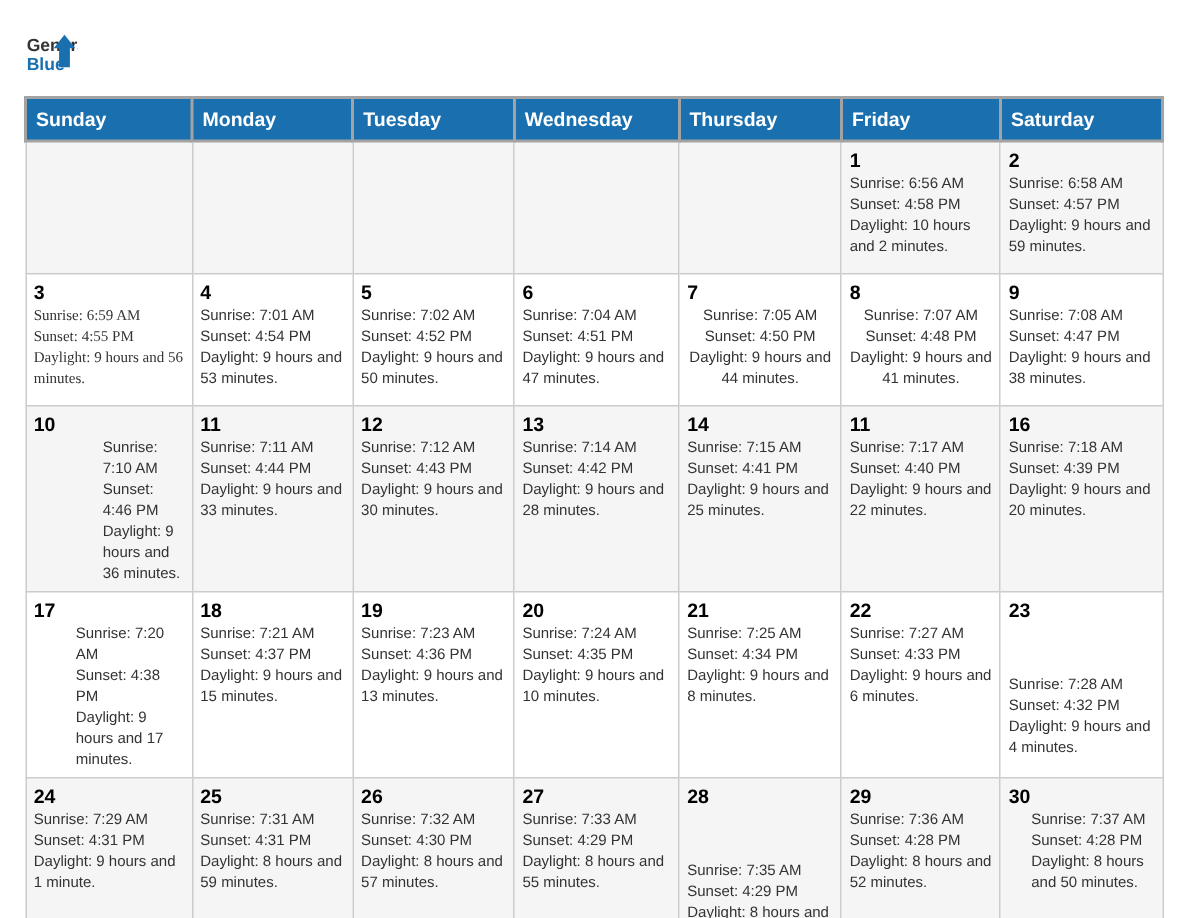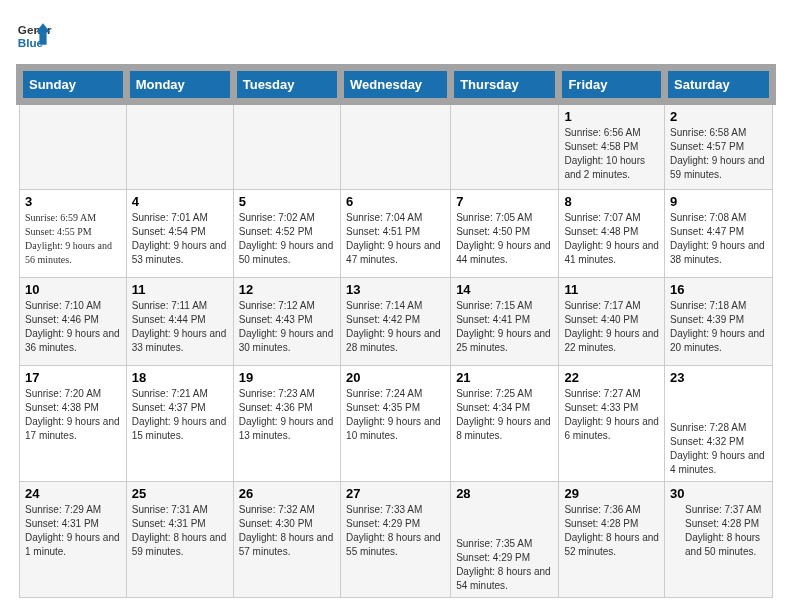--- a/index.html
+++ b/index.html
@@ -42,21 +42,21 @@
       border-collapse: collapse;
       font-size: 11px;
     }
     thead tr th {
       background-color: #1a6faf;
       color: #fff;
       text-align: left;
       padding: 6px 6px;
       font-size: 13px;
       font-weight: bold;
-      border: 7px solid #a3a3a3;
+      border: 2px solid #a3a3a3;
     }
     tbody tr td {
       border: 1px solid #ccc;
       vertical-align: top;
       padding: 4px 5px;
       width: 113px;
       min-height: 80px;
       height: 88px;
     }
     tbody tr:nth-child(odd) td {
@@ -149,41 +149,41 @@
 Daylight: 9 hours and 50 minutes.</div>
         </td>
         <td>
           <span class="day-num">6</span>
           <div class="day-info" style="white-space: pre-line;">Sunrise: 7:04 AM
 Sunset: 4:51 PM
 Daylight: 9 hours and 47 minutes.</div>
         </td>
         <td>
           <span class="day-num">7</span>
-          <div class="day-info" style="white-space: pre-line;">Sunrise: 7:05 AM
+          <div class="day-info" style="white-space: pre-line; text-align: center;">Sunrise: 7:05 AM
 Sunset: 4:50 PM
 Daylight: 9 hours and 44 minutes.</div>
         </td>
         <td>
           <span class="day-num">8</span>
-          <div class="day-info" style="white-space: pre-line;">Sunrise: 7:07 AM
+          <div class="day-info" style="white-space: pre-line; text-align: center;">Sunrise: 7:07 AM
 Sunset: 4:48 PM
 Daylight: 9 hours and 41 minutes.</div>
         </td>
         <td>
           <span class="day-num">9</span>
           <div class="day-info" style="white-space: pre-line;">Sunrise: 7:08 AM
 Sunset: 4:47 PM
 Daylight: 9 hours and 38 minutes.</div>
         </td>
       </tr>
       <tr>
         <td>
           <span class="day-num">10</span>
-          <div class="day-info" style="white-space: pre-line;">Sunrise: 7:10 AM
+          <div class="day-info" style="white-space: pre-line; margin-left: 46px;">Sunrise: 7:10 AM
 Sunset: 4:46 PM
 Daylight: 9 hours and 36 minutes.</div>
         </td>
         <td>
           <span class="day-num">11</span>
           <div class="day-info" style="white-space: pre-line;">Sunrise: 7:11 AM
 Sunset: 4:44 PM
 Daylight: 9 hours and 33 minutes.</div>
         </td>
         <td>
@@ -213,21 +213,21 @@
         <td>
           <span class="day-num">16</span>
           <div class="day-info" style="white-space: pre-line;">Sunrise: 7:18 AM
 Sunset: 4:39 PM
 Daylight: 9 hours and 20 minutes.</div>
         </td>
       </tr>
       <tr>
         <td>
           <span class="day-num">17</span>
-          <div class="day-info" style="white-space: pre-line;">Sunrise: 7:20 AM
+          <div class="day-info" style="white-space: pre-line; margin-left: 28px;">Sunrise: 7:20 AM
 Sunset: 4:38 PM
 Daylight: 9 hours and 17 minutes.</div>
         </td>
         <td>
           <span class="day-num">18</span>
           <div class="day-info" style="white-space: pre-line;">Sunrise: 7:21 AM
 Sunset: 4:37 PM
 Daylight: 9 hours and 15 minutes.</div>
         </td>
         <td>

